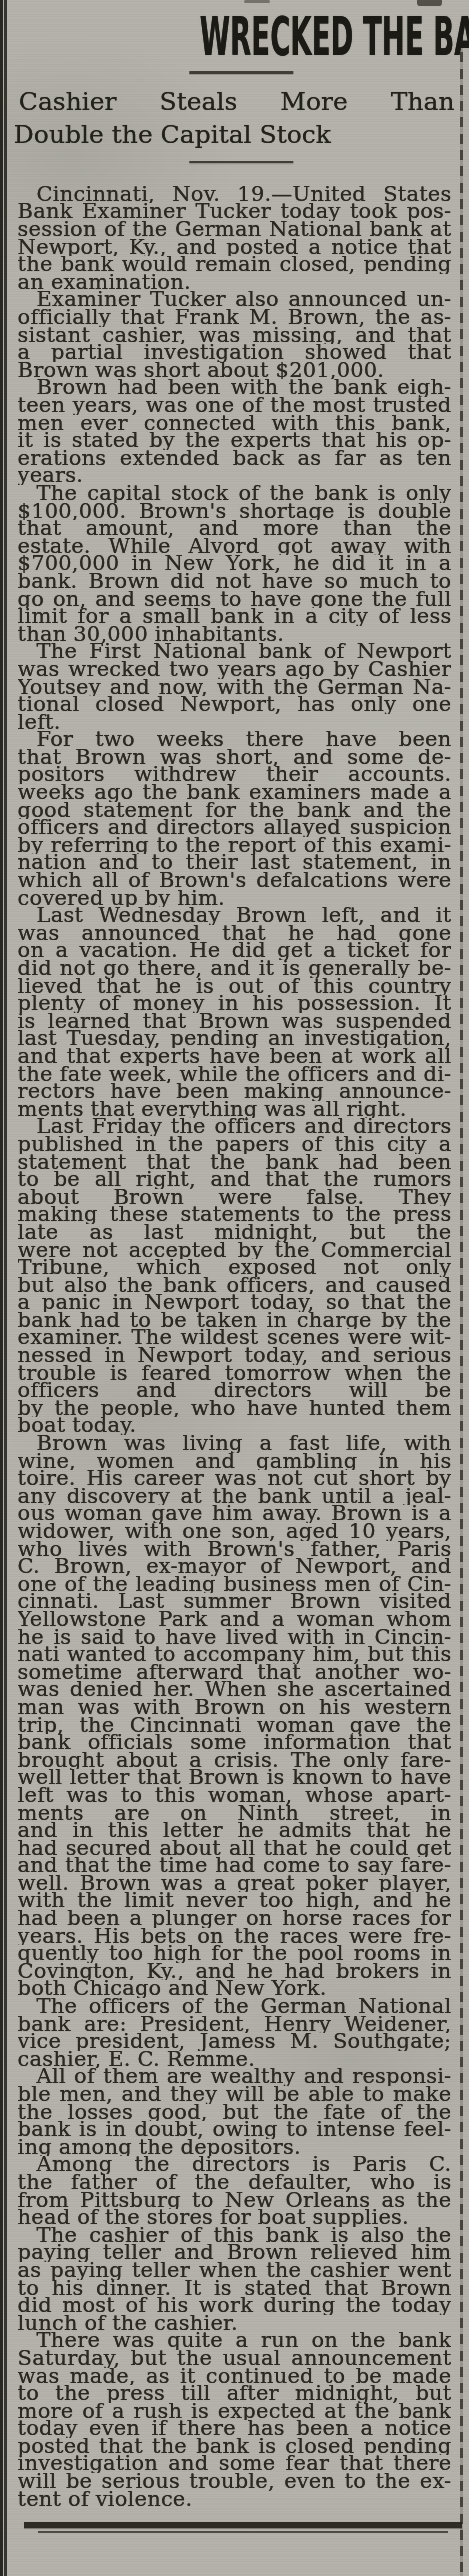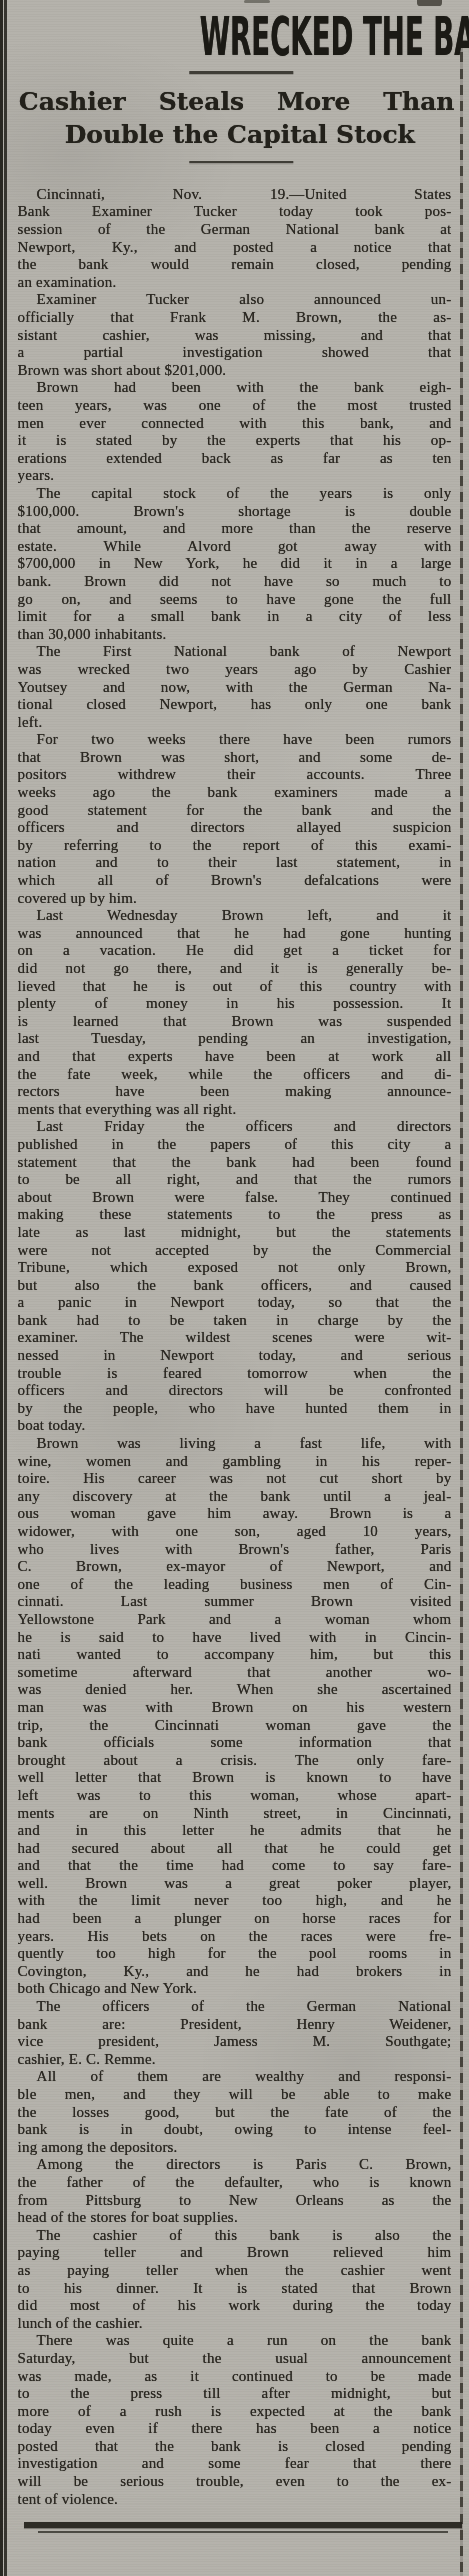--- a/index.html
+++ b/index.html
@@ -48,35 +48,34 @@
     background:#33312a;
     box-shadow:0 1.3px 0 rgba(51,49,42,.25);
     transform:translateX(6.3px);
     opacity:.9;
   }
   .d1 { margin-top:6.3px; }
   .d2 { margin-top:10px; }
 
   .subhead {
     margin-top:11.3px;
-    font-weight:bold;
+    font-weight:normal;
     font-size:25px; line-height:33px;
     color:#23211b;
     text-shadow:0 0 0.6px rgba(35,33,27,.75), 0 0 1.3px rgba(35,33,27,.2);
   }
   .subhead .sl1 { padding:0 6.3px 0 10px; text-align:justify; text-align-last:justify; }
-  .subhead .sl2 { text-align:center; transform:translateX(5px); }
+  .subhead .sl2 { transform:translateX(5px); }
 
   .body {
     margin-top:22.5px;
     padding:0 9.4px 0 8.8px;
-    font-size:15px;
+    font-size:21px;
     letter-spacing:0.2px;
     text-shadow:0 0 0.6px rgba(43,40,34,.8), 0 0 1.3px rgba(43,40,34,.18);
-    font-family:Liberation Serif, serif;
   }
   .body .line {
     line-height:17.6px; height:17.6px;
     white-space:normal;
     text-align:justify; text-align-last:justify;
     overflow:hidden;
   }
   .body .line.first { text-indent:19px; }
   .body .line.end { text-align-last:left; }
 
@@ -125,21 +124,21 @@
         <div class="line">officially that Frank M. Brown, the as-</div>
         <div class="line">sistant cashier, was missing, and that</div>
         <div class="line">a partial investigation showed that</div>
         <div class="line end">Brown was short about $201,000.</div>
         <div class="line first">Brown had been with the bank eigh-</div>
         <div class="line">teen years, was one of the most trusted</div>
         <div class="line">men ever connected with this bank, and</div>
         <div class="line">it is stated by the experts that his op-</div>
         <div class="line">erations extended back as far as ten</div>
         <div class="line end">years.</div>
-        <div class="line first">The capital stock of the years is only</div>
+        <div class="line first">The capital stock of the bank is only</div>
         <div class="line">$100,000. Brown's shortage is double</div>
         <div class="line">that amount, and more than the reserve</div>
         <div class="line">estate. While Alvord got away with</div>
         <div class="line">$700,000 in New York, he did it in a large</div>
         <div class="line">bank. Brown did not have so much to</div>
         <div class="line">go on, and seems to have gone the full</div>
         <div class="line">limit for a small bank in a city of less</div>
         <div class="line end">than 30,000 inhabitants.</div>
         <div class="line first">The First National bank of Newport</div>
         <div class="line">was wrecked two years ago by Cashier</div>

